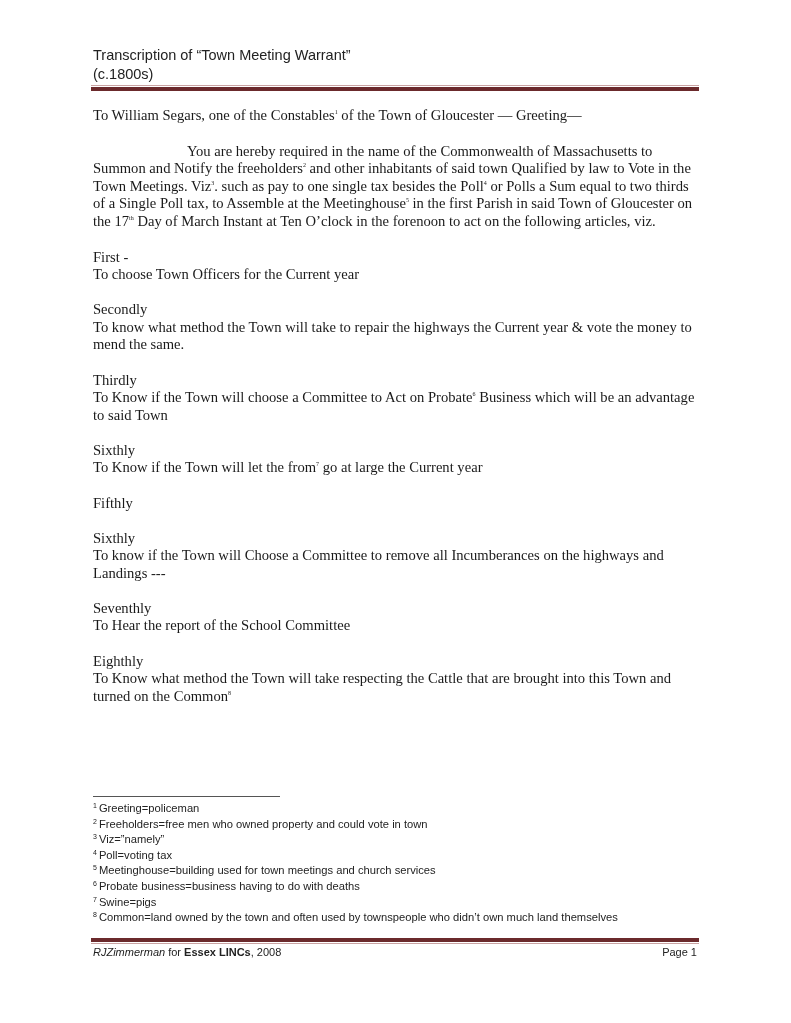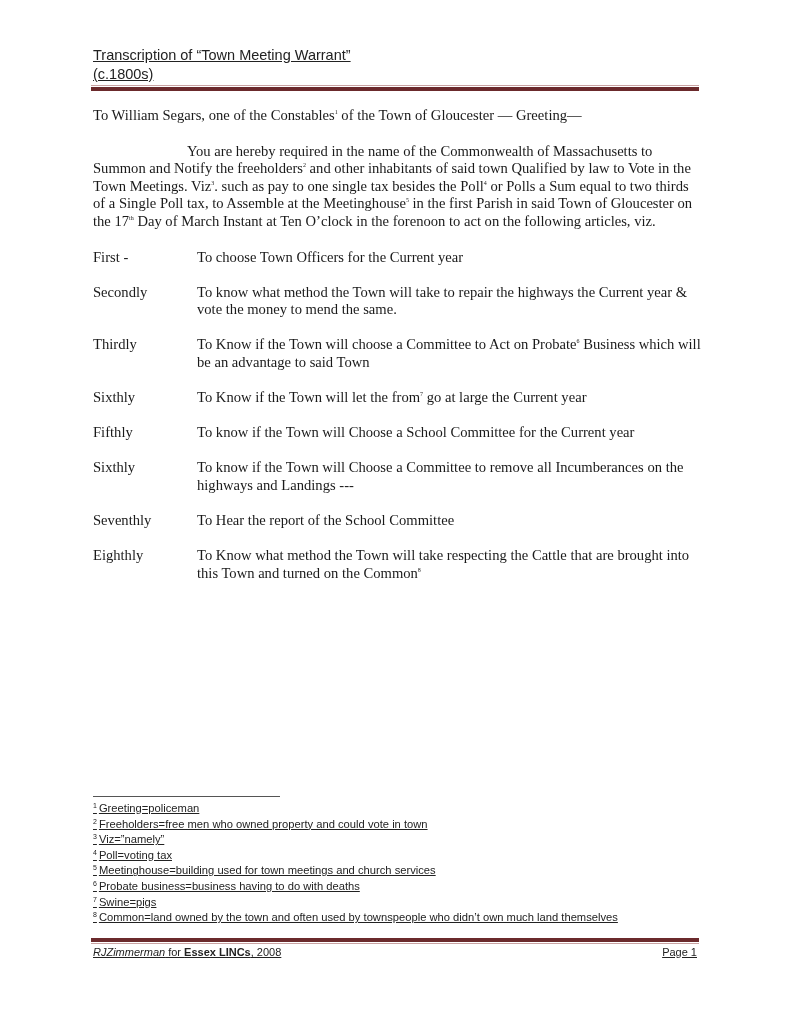--- a/index.html
+++ b/index.html
@@ -1,34 +1,34 @@
 <!DOCTYPE html>
 <html><head>
   <meta charset="utf-8">
   <style>
     html, body { margin:0; padding:0; background:#ffffff; }
     body { width:791px; height:1023px; position:relative; overflow:hidden; color:#1a1a1a; }
-    .sans { font-family: "Liberation Sans", "DejaVu Sans", sans-serif; text-decoration: underline; }
+    .sans { font-family: "Liberation Sans", "DejaVu Sans", sans-serif; }
     .serif { font-family: "Liberation Serif", "DejaVu Serif", serif; }
 
     .header { position:absolute; left:93px; top:46px; width:604px; font-size:14.5px; line-height:19px; color:#222; }
     .header .row { display:flex; justify-content:space-between; }
     .rule-top { position:absolute; left:91px; width:608px; top:85px; }
     .rule-top .thin { height:1px; background:#c9a3a3; }
     .rule-top .thick { height:4px; background:#6b2a2c; margin-top:1px; }
 
     .body { position:absolute; left:93px; top:107px; width:610px; font-size:14.6px; line-height:17.6px; }
     .greeting { margin:0; }
     .para { margin:18px 0 0 0; text-indent:94px; }
     sup { font-size:6px; vertical-align:6px; line-height:0; }
 
     .articles { margin-top:18px; }
-    .art { display:flex; margin-bottom:17.5px; }
+    .art { display:flex; margin-bottom:17.5px;flex-direction:column; }
     .art .lbl { width:92px; flex:none; }
-    .art .txt { flex:1;margin-left:12px; }
+    .art .txt { flex:1; }
 
     .fn-sep { position:absolute; left:93px; top:796px; width:187px; height:1px; background:#555; }
     .footnotes { position:absolute; left:93px; top:801px; width:620px; font-size:11.2px; line-height:15.6px; color:#222; }
     .fn sup { font-size:7px; vertical-align:4px; margin-right:2px; }
 
     .rule-bot { position:absolute; left:91px; width:608px; top:938px; }
     .rule-bot .thick { height:4px; background:#6b2a2c; }
     .rule-bot .thin { height:1px; background:#c9a3a3; margin-top:1px; }
     .footer { position:absolute; left:93px; top:946px; width:604px; font-size:11px; display:flex; justify-content:space-between; color:#222;gap:48px; }
   </style>
@@ -63,21 +63,20 @@
     <div class="art">
         <span class="lbl">Thirdly</span>
         <span class="txt"><span>To Know if the Town will choose a Committee to Act on Probate</span><sup>6</sup><span> Business which will be an advantage to said Town</span></span>
       </div>
     <div class="art">
         <span class="lbl">Sixthly</span>
         <span class="txt"><span>To Know if the Town will let the from</span><sup>7</sup><span> go at large the Current year</span></span>
       </div>
     <div class="art">
         <span class="lbl">Fifthly</span>
-        <span class="txt"><span>To know if the Town will Choose a School Committee for the Current year</span></span>
       </div>
     <div class="art">
         <span class="lbl">Sixthly</span>
         <span class="txt"><span>To know if the Town will Choose a Committee to remove all Incumberances on the highways and Landings ---</span></span>
       </div>
     <div class="art">
         <span class="lbl">Seventhly</span>
         <span class="txt"><span>To Hear the report of the School Committee</span></span>
       </div>
     <div class="art">

